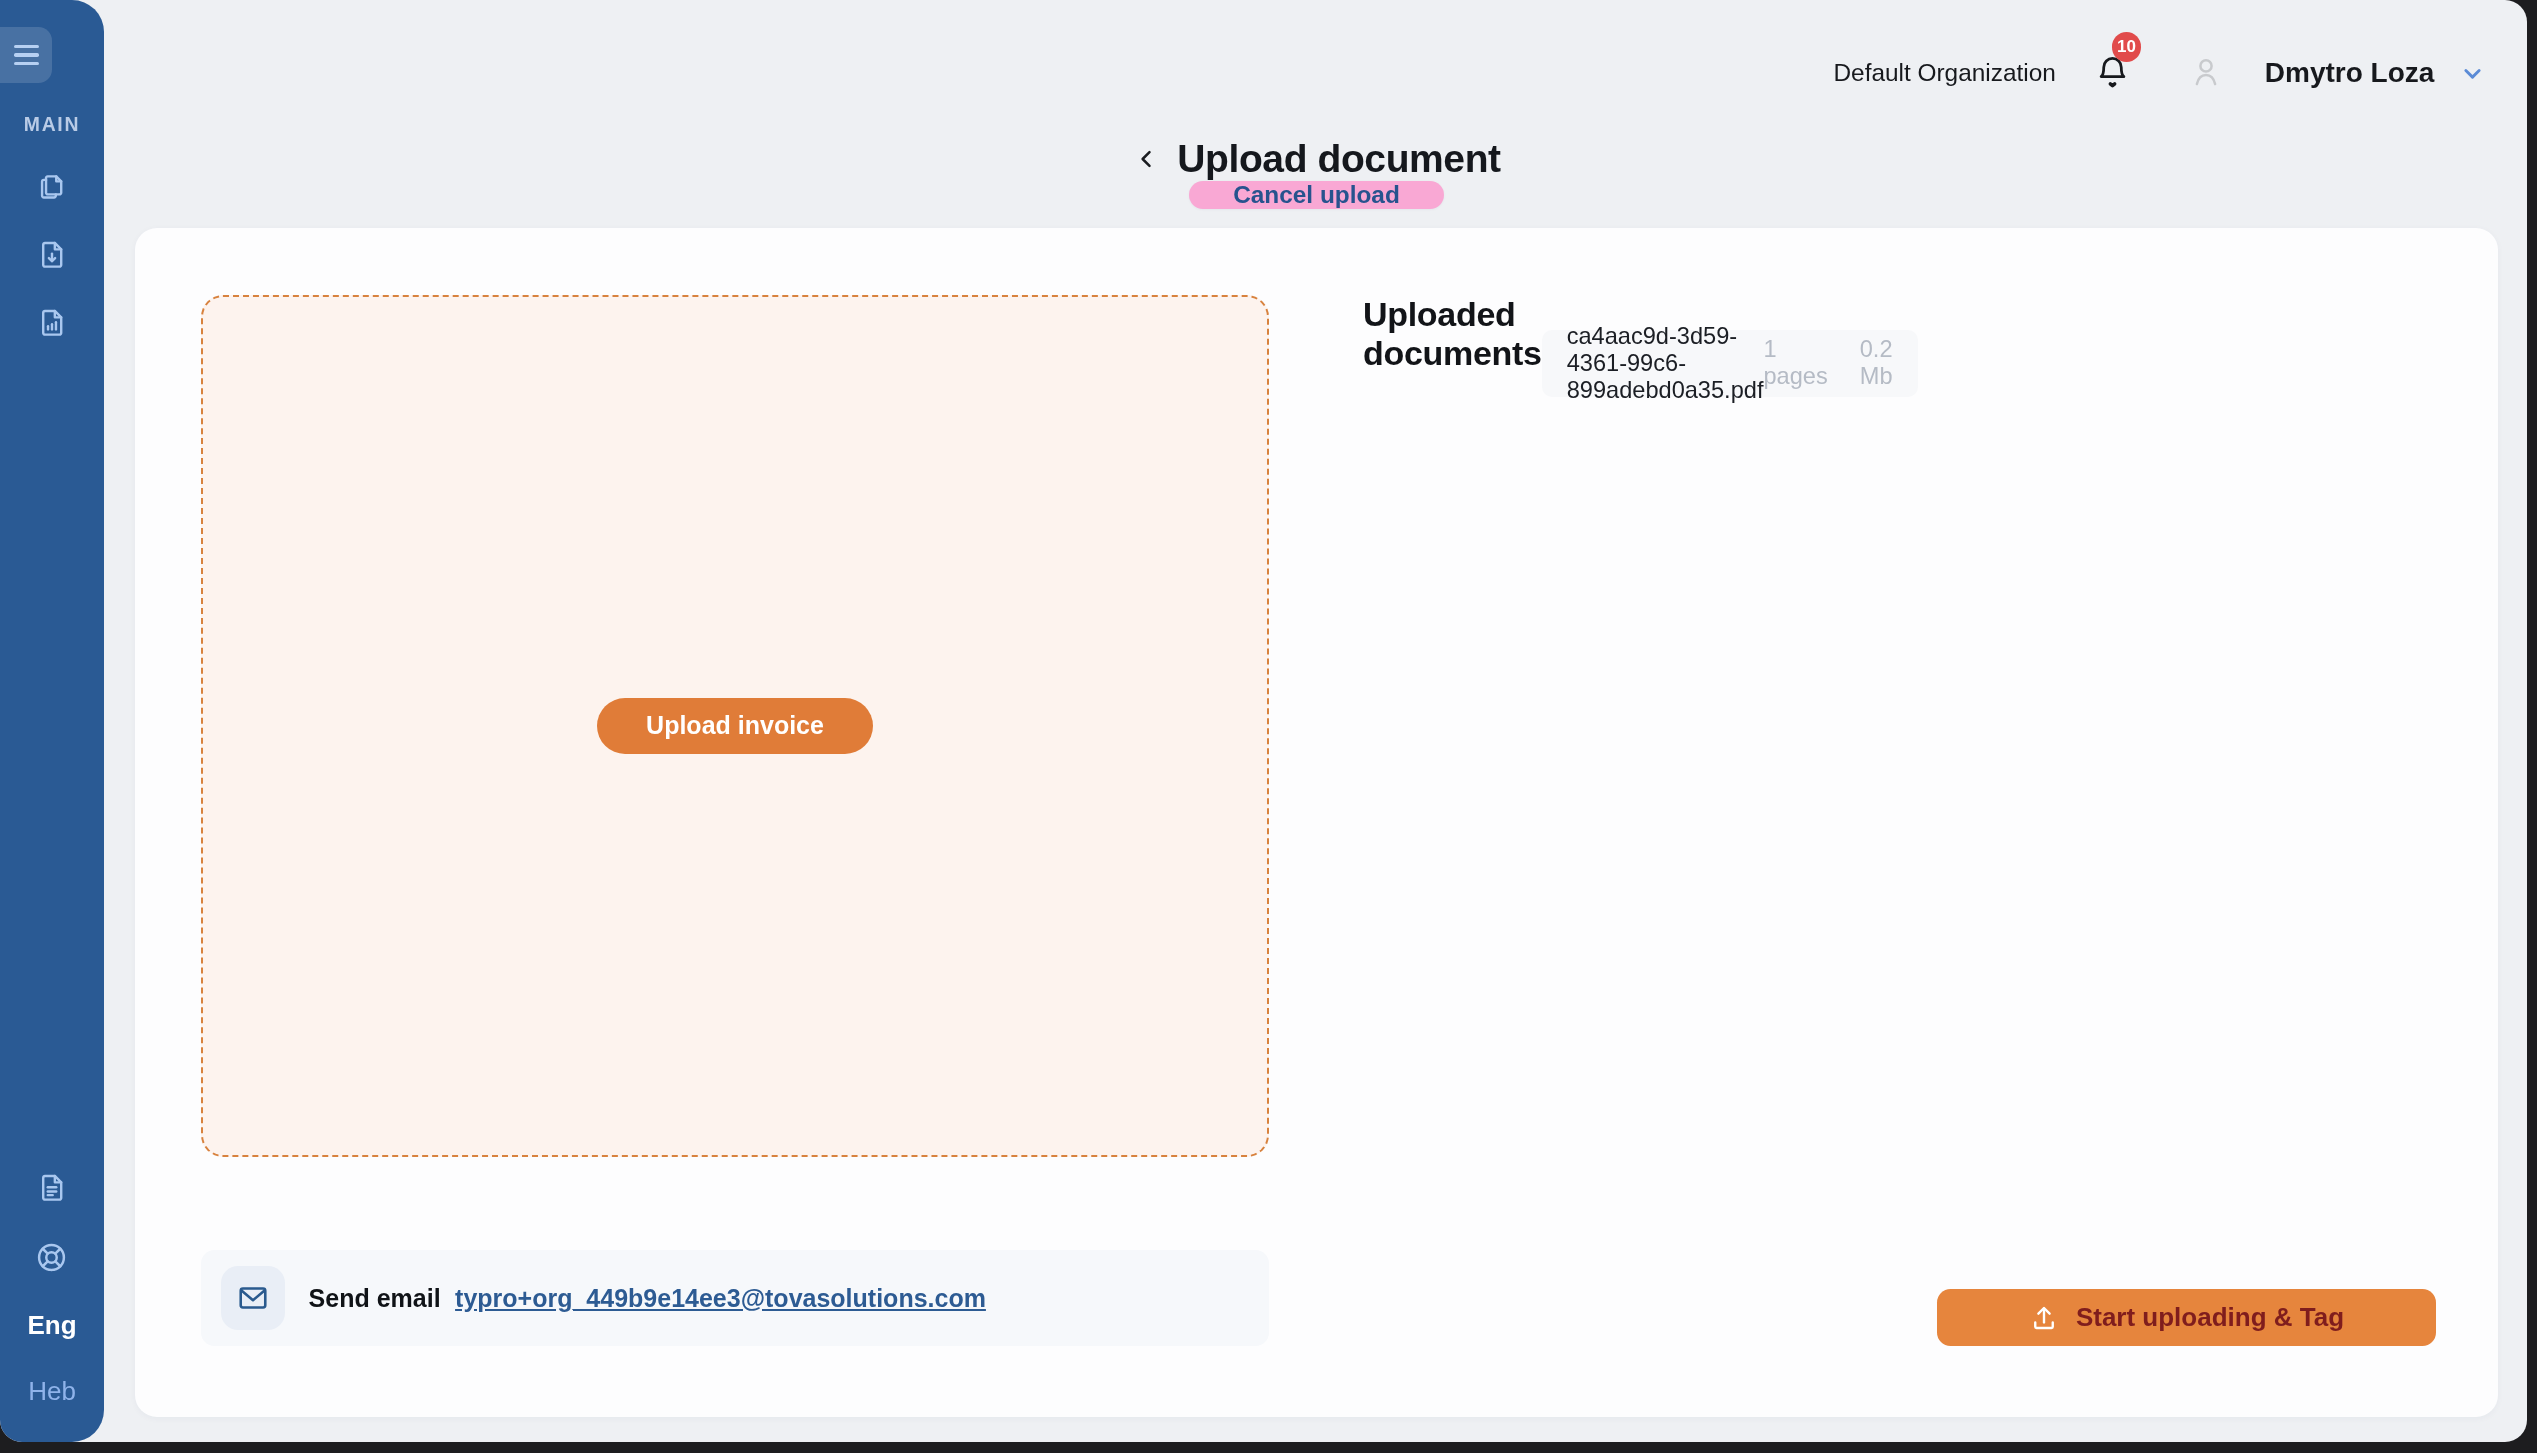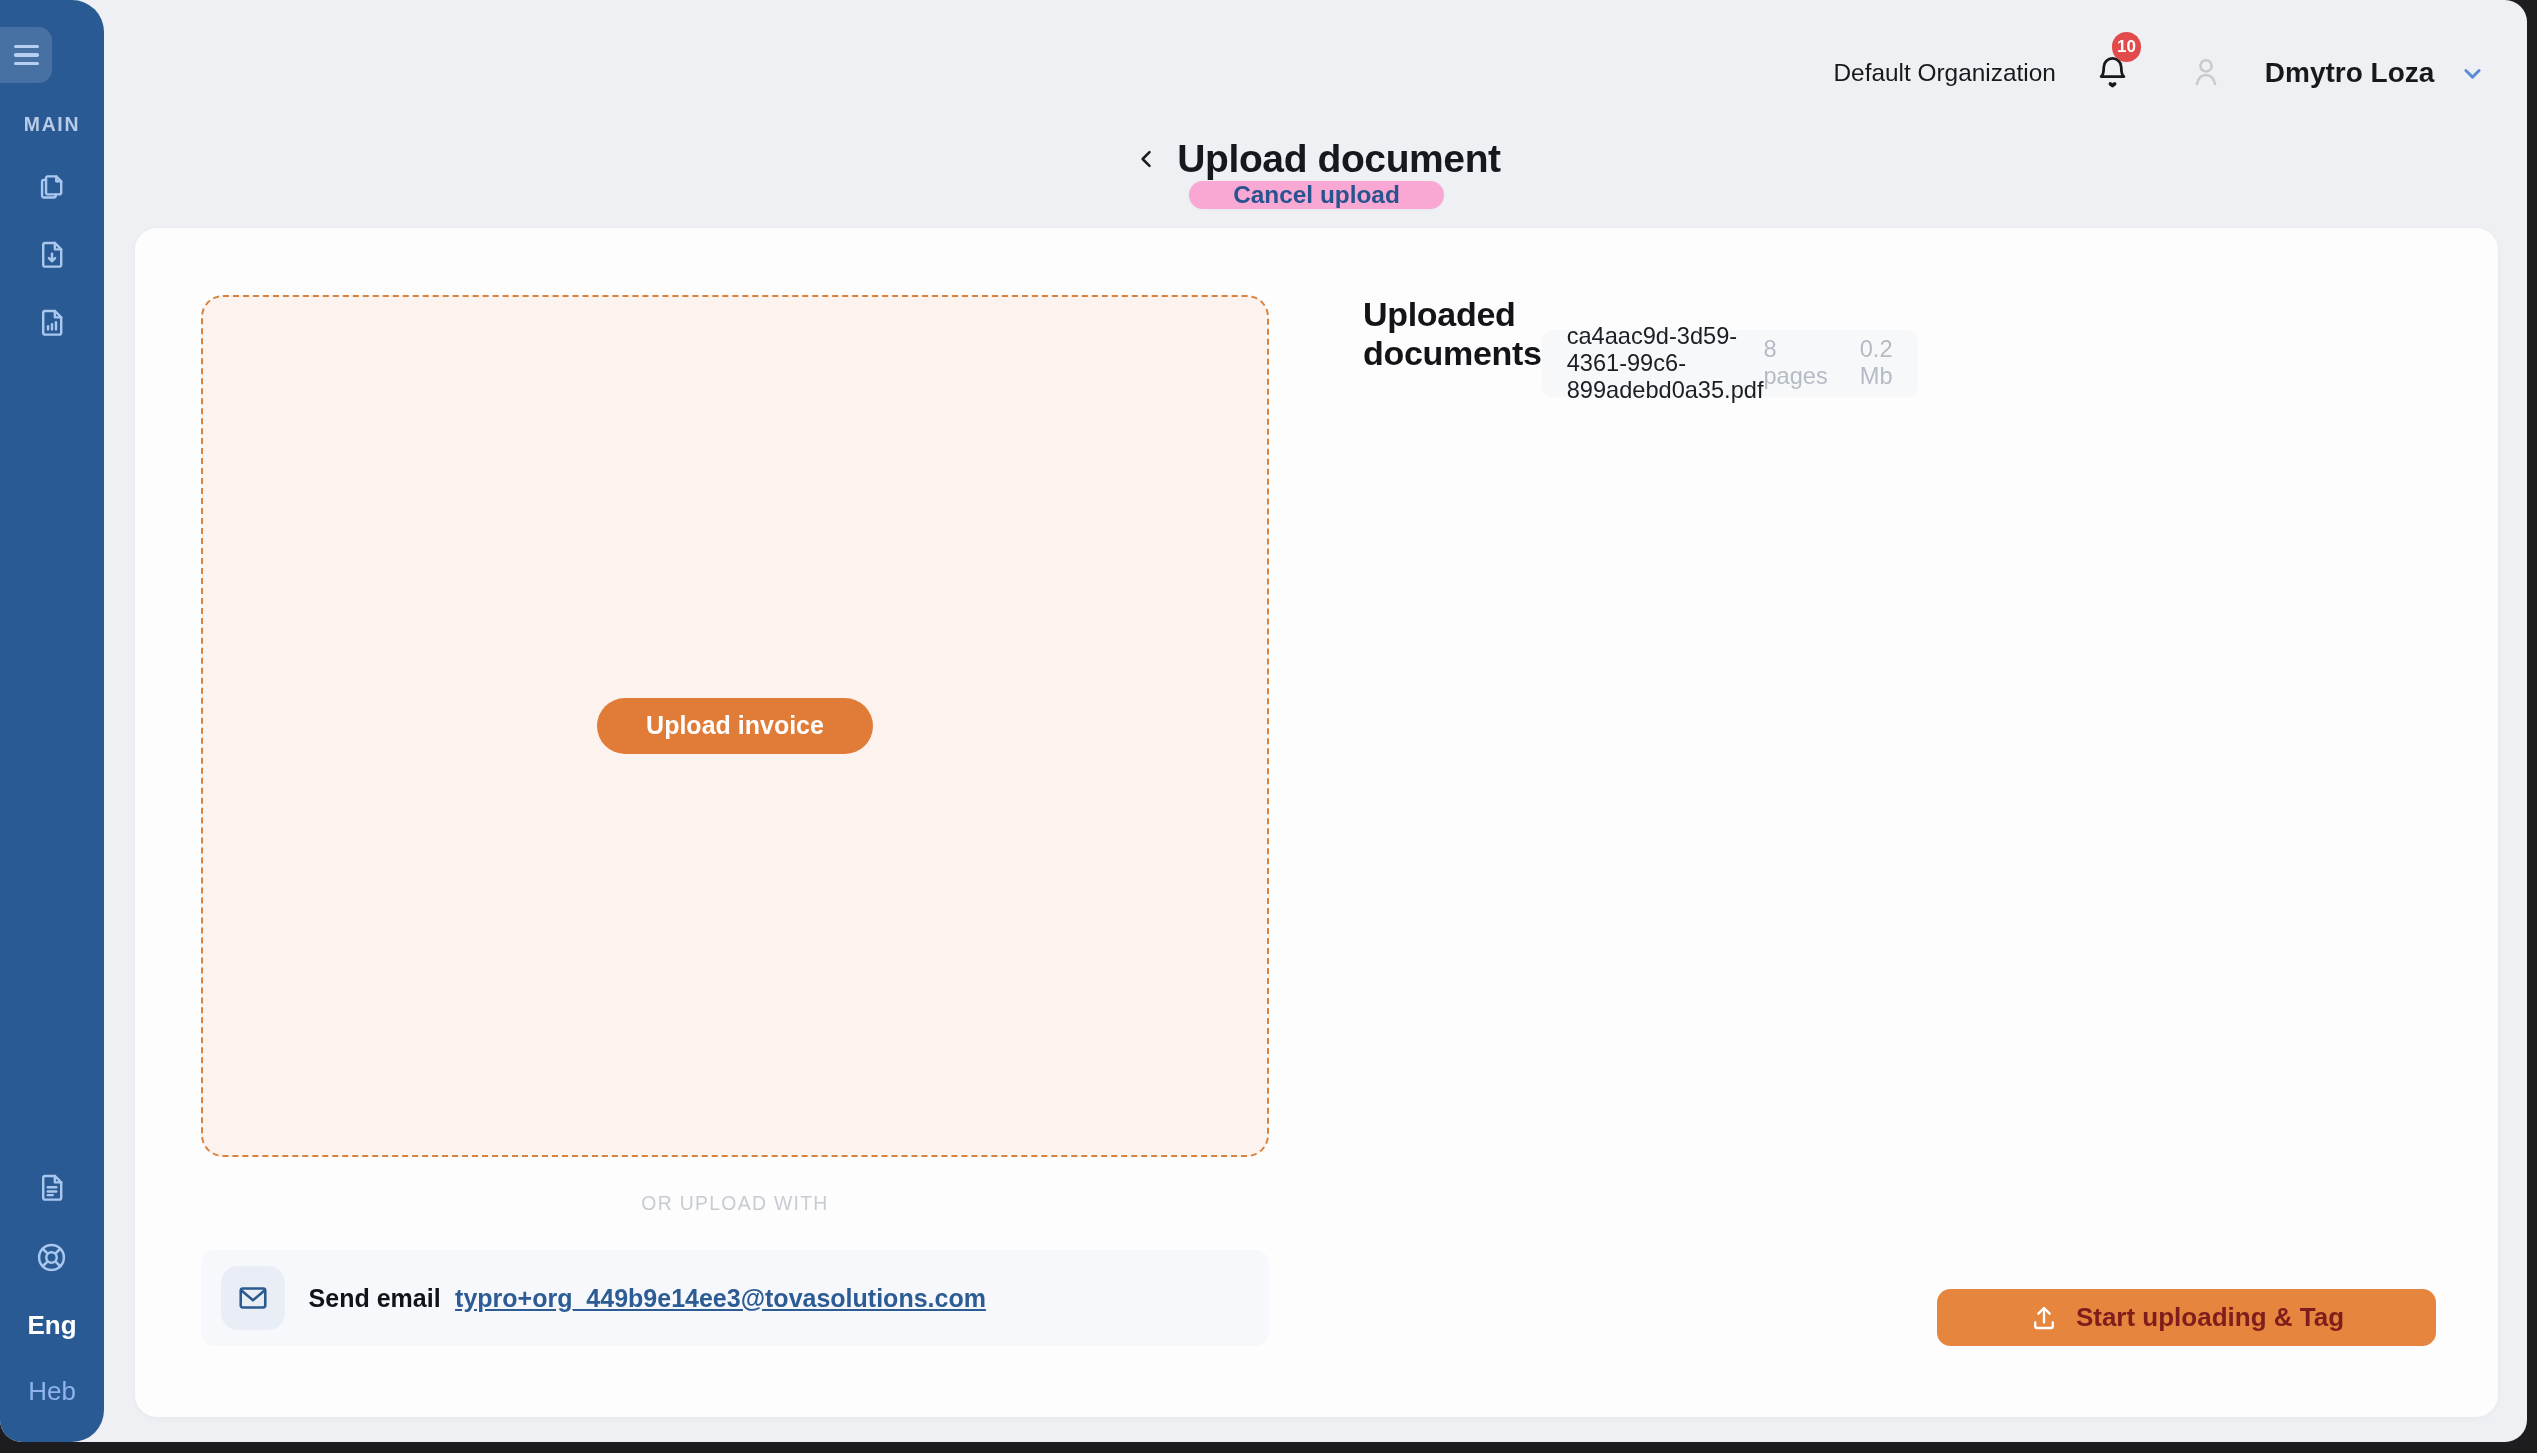--- a/index.html
+++ b/index.html
@@ -201,42 +201,41 @@
       </div>
       <button class="cancel-btn">Cancel upload</button>
     </div>
 
     <div class="card">
 
       <div class="col-left">
         <div class="dropzone">
           <button class="upload-invoice-btn">Upload invoice</button>
         </div>
-        <div class="or-divider">OR UPLOAD WITH</div>
         <div class="email-row">
           <div class="mail-box">
             <svg width="34" height="30" viewBox="0 0 24 22" fill="none" stroke="#2a5a8e" stroke-width="1.9" stroke-linecap="round" stroke-linejoin="round">
               <rect x="3" y="4" width="18" height="14" rx="1.6"></rect>
               <path d="M4.2 6 12 12.6 19.8 6"></path>
             </svg>
           </div>
           <div>
             <span class="email-text">Send email</span>
             <span class="email-text">&nbsp;</span>
             <a class="email-link">typro+org_449b9e14ee3@tovasolutions.com</a>
           </div>
         </div>
       </div>
 
       <div class="col-right">
         <h2 class="docs-heading">Uploaded documents</h2>
         <div class="file-row">
           <span class="file-name">ca4aac9d-3d59-4361-99c6-899adebd0a35.pdf</span>
           <span class="file-spacer"></span>
-          <span class="file-meta">8 pages</span>
+          <span class="file-meta">1 pages</span>
           <span class="file-meta">0.2 Mb</span>
         </div>
         <button class="start-btn">
           <svg width="30" height="30" viewBox="0 0 24 24" fill="none" stroke="#ffffff" stroke-width="1.9" stroke-linecap="round" stroke-linejoin="round">
             <path d="M12 15.5V4.5"></path>
             <path d="M7.5 8.5 12 4l4.5 4.5"></path>
             <path d="M5 15.5v3.5a1 1 0 0 0 1 1h12a1 1 0 0 0 1-1v-3.5"></path>
           </svg>
           <span>Start uploading &amp; Tag</span>
         </button>

